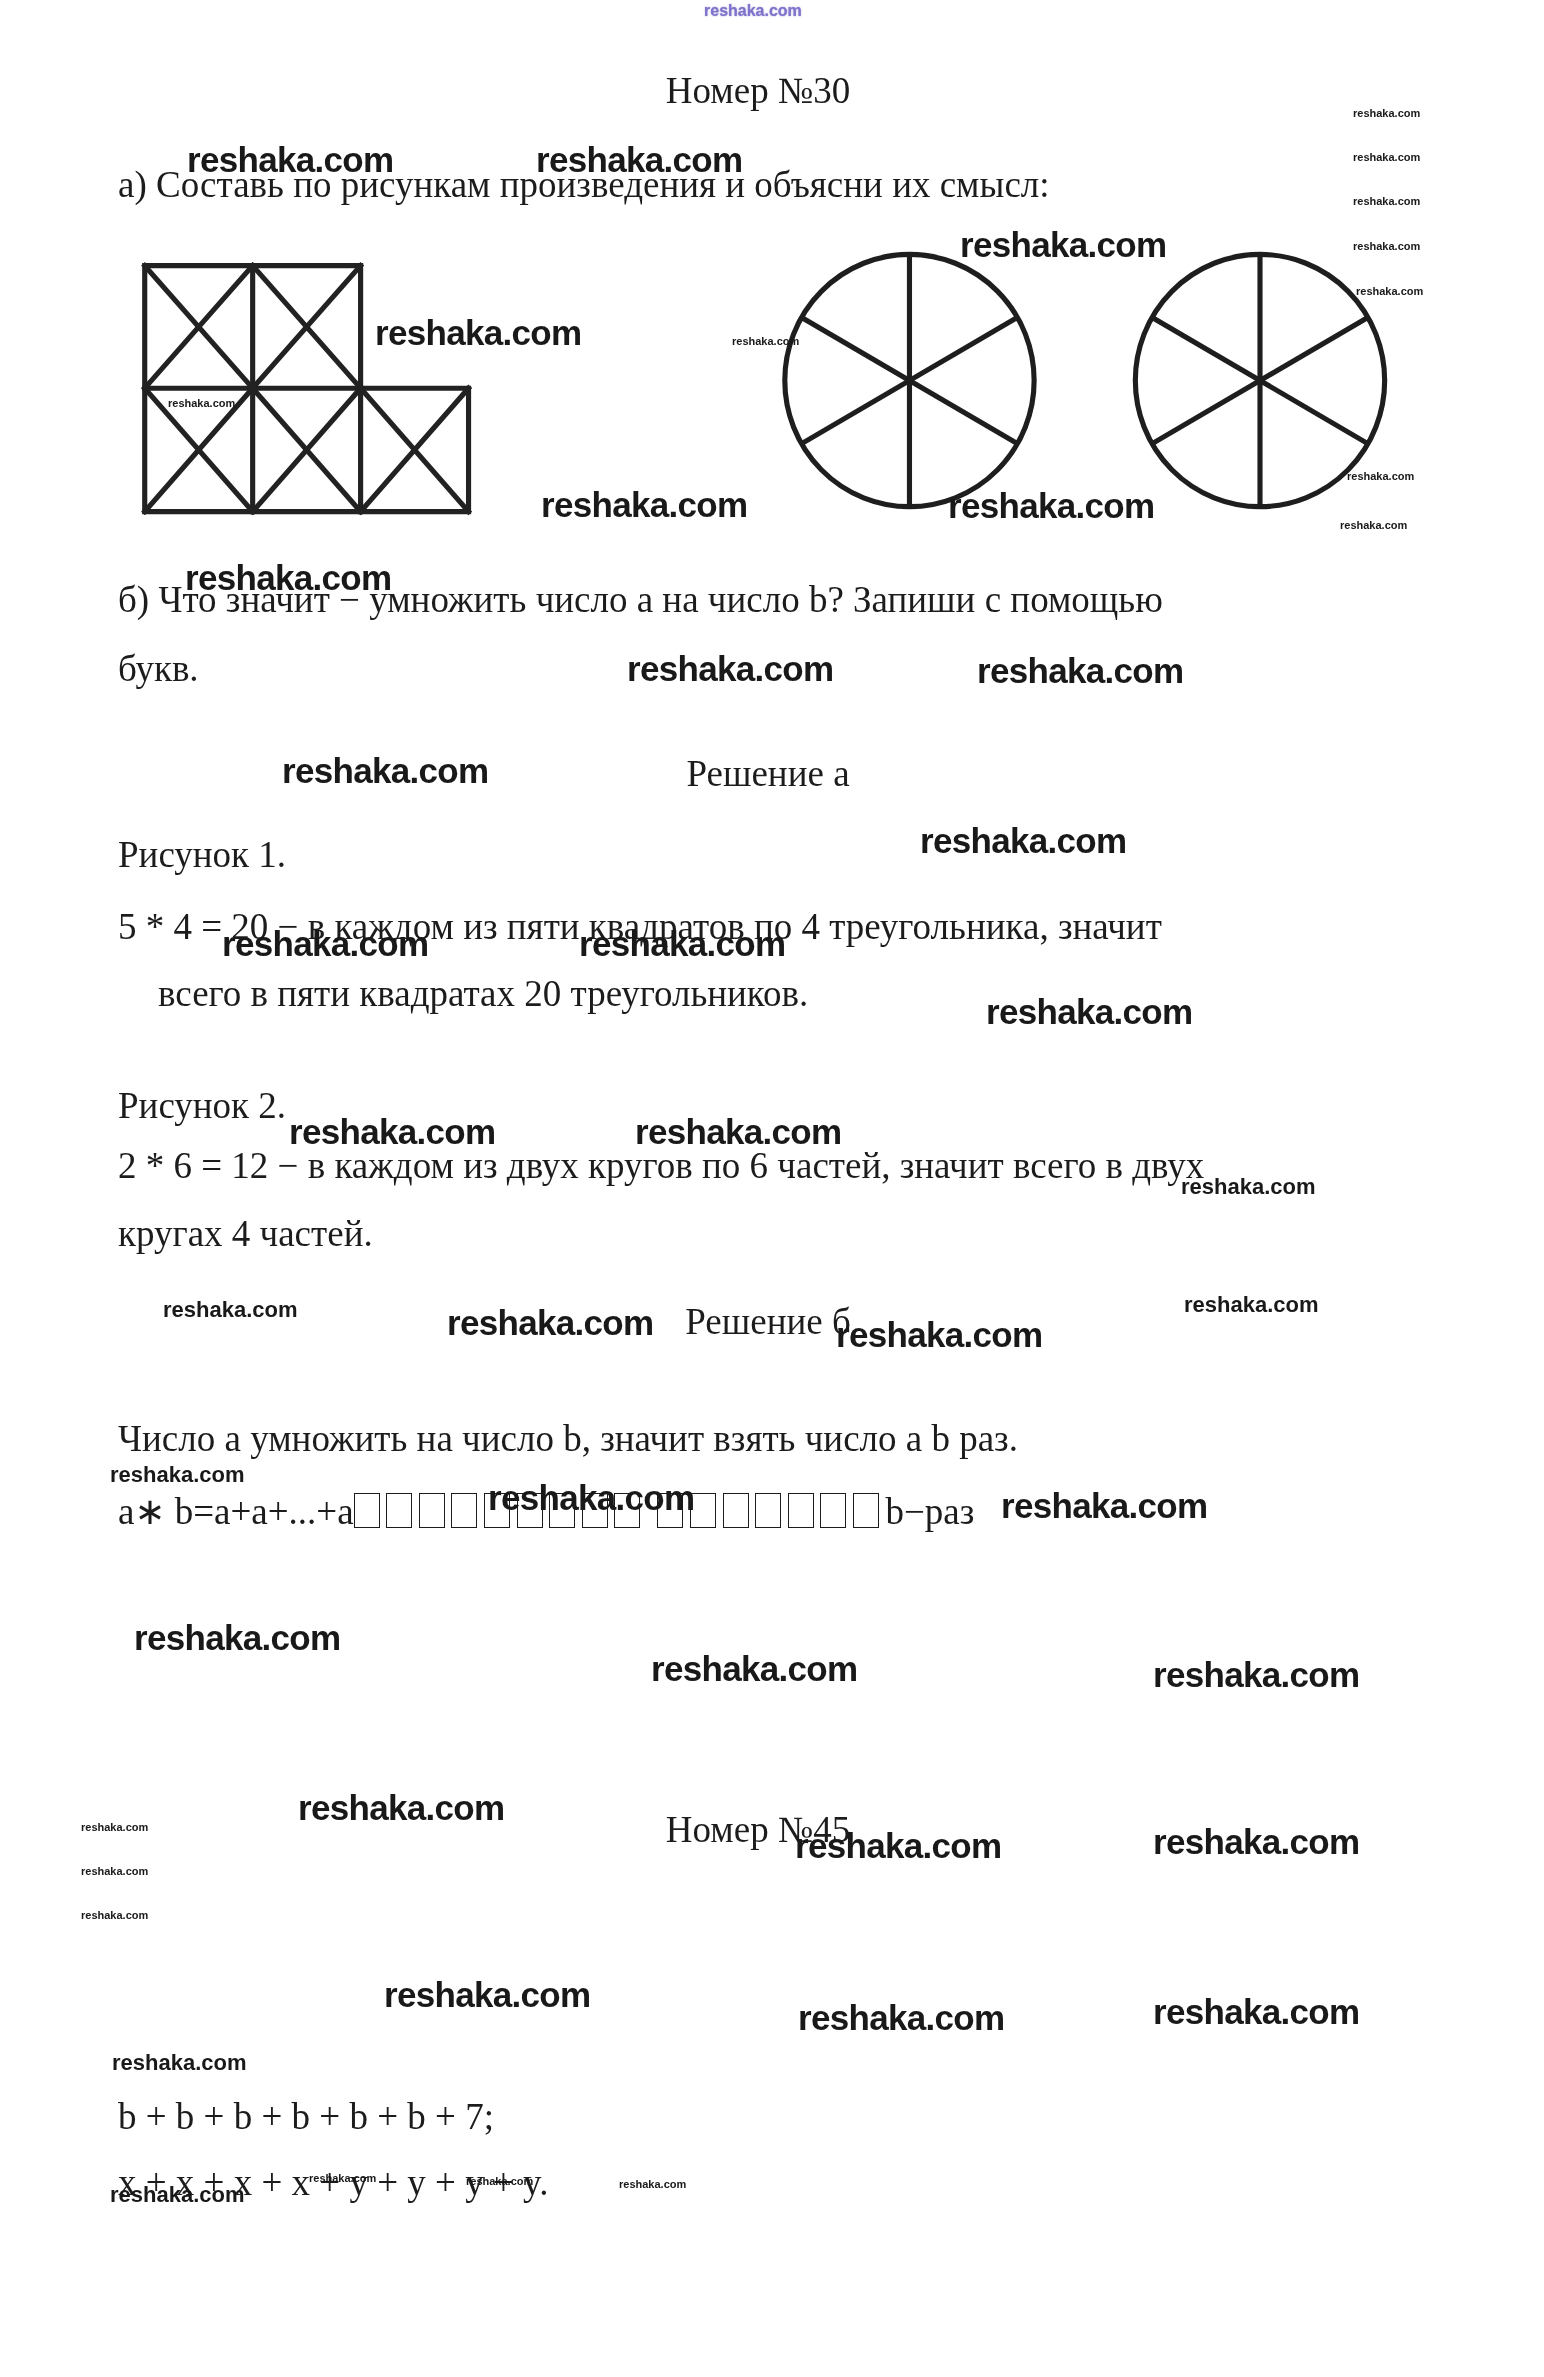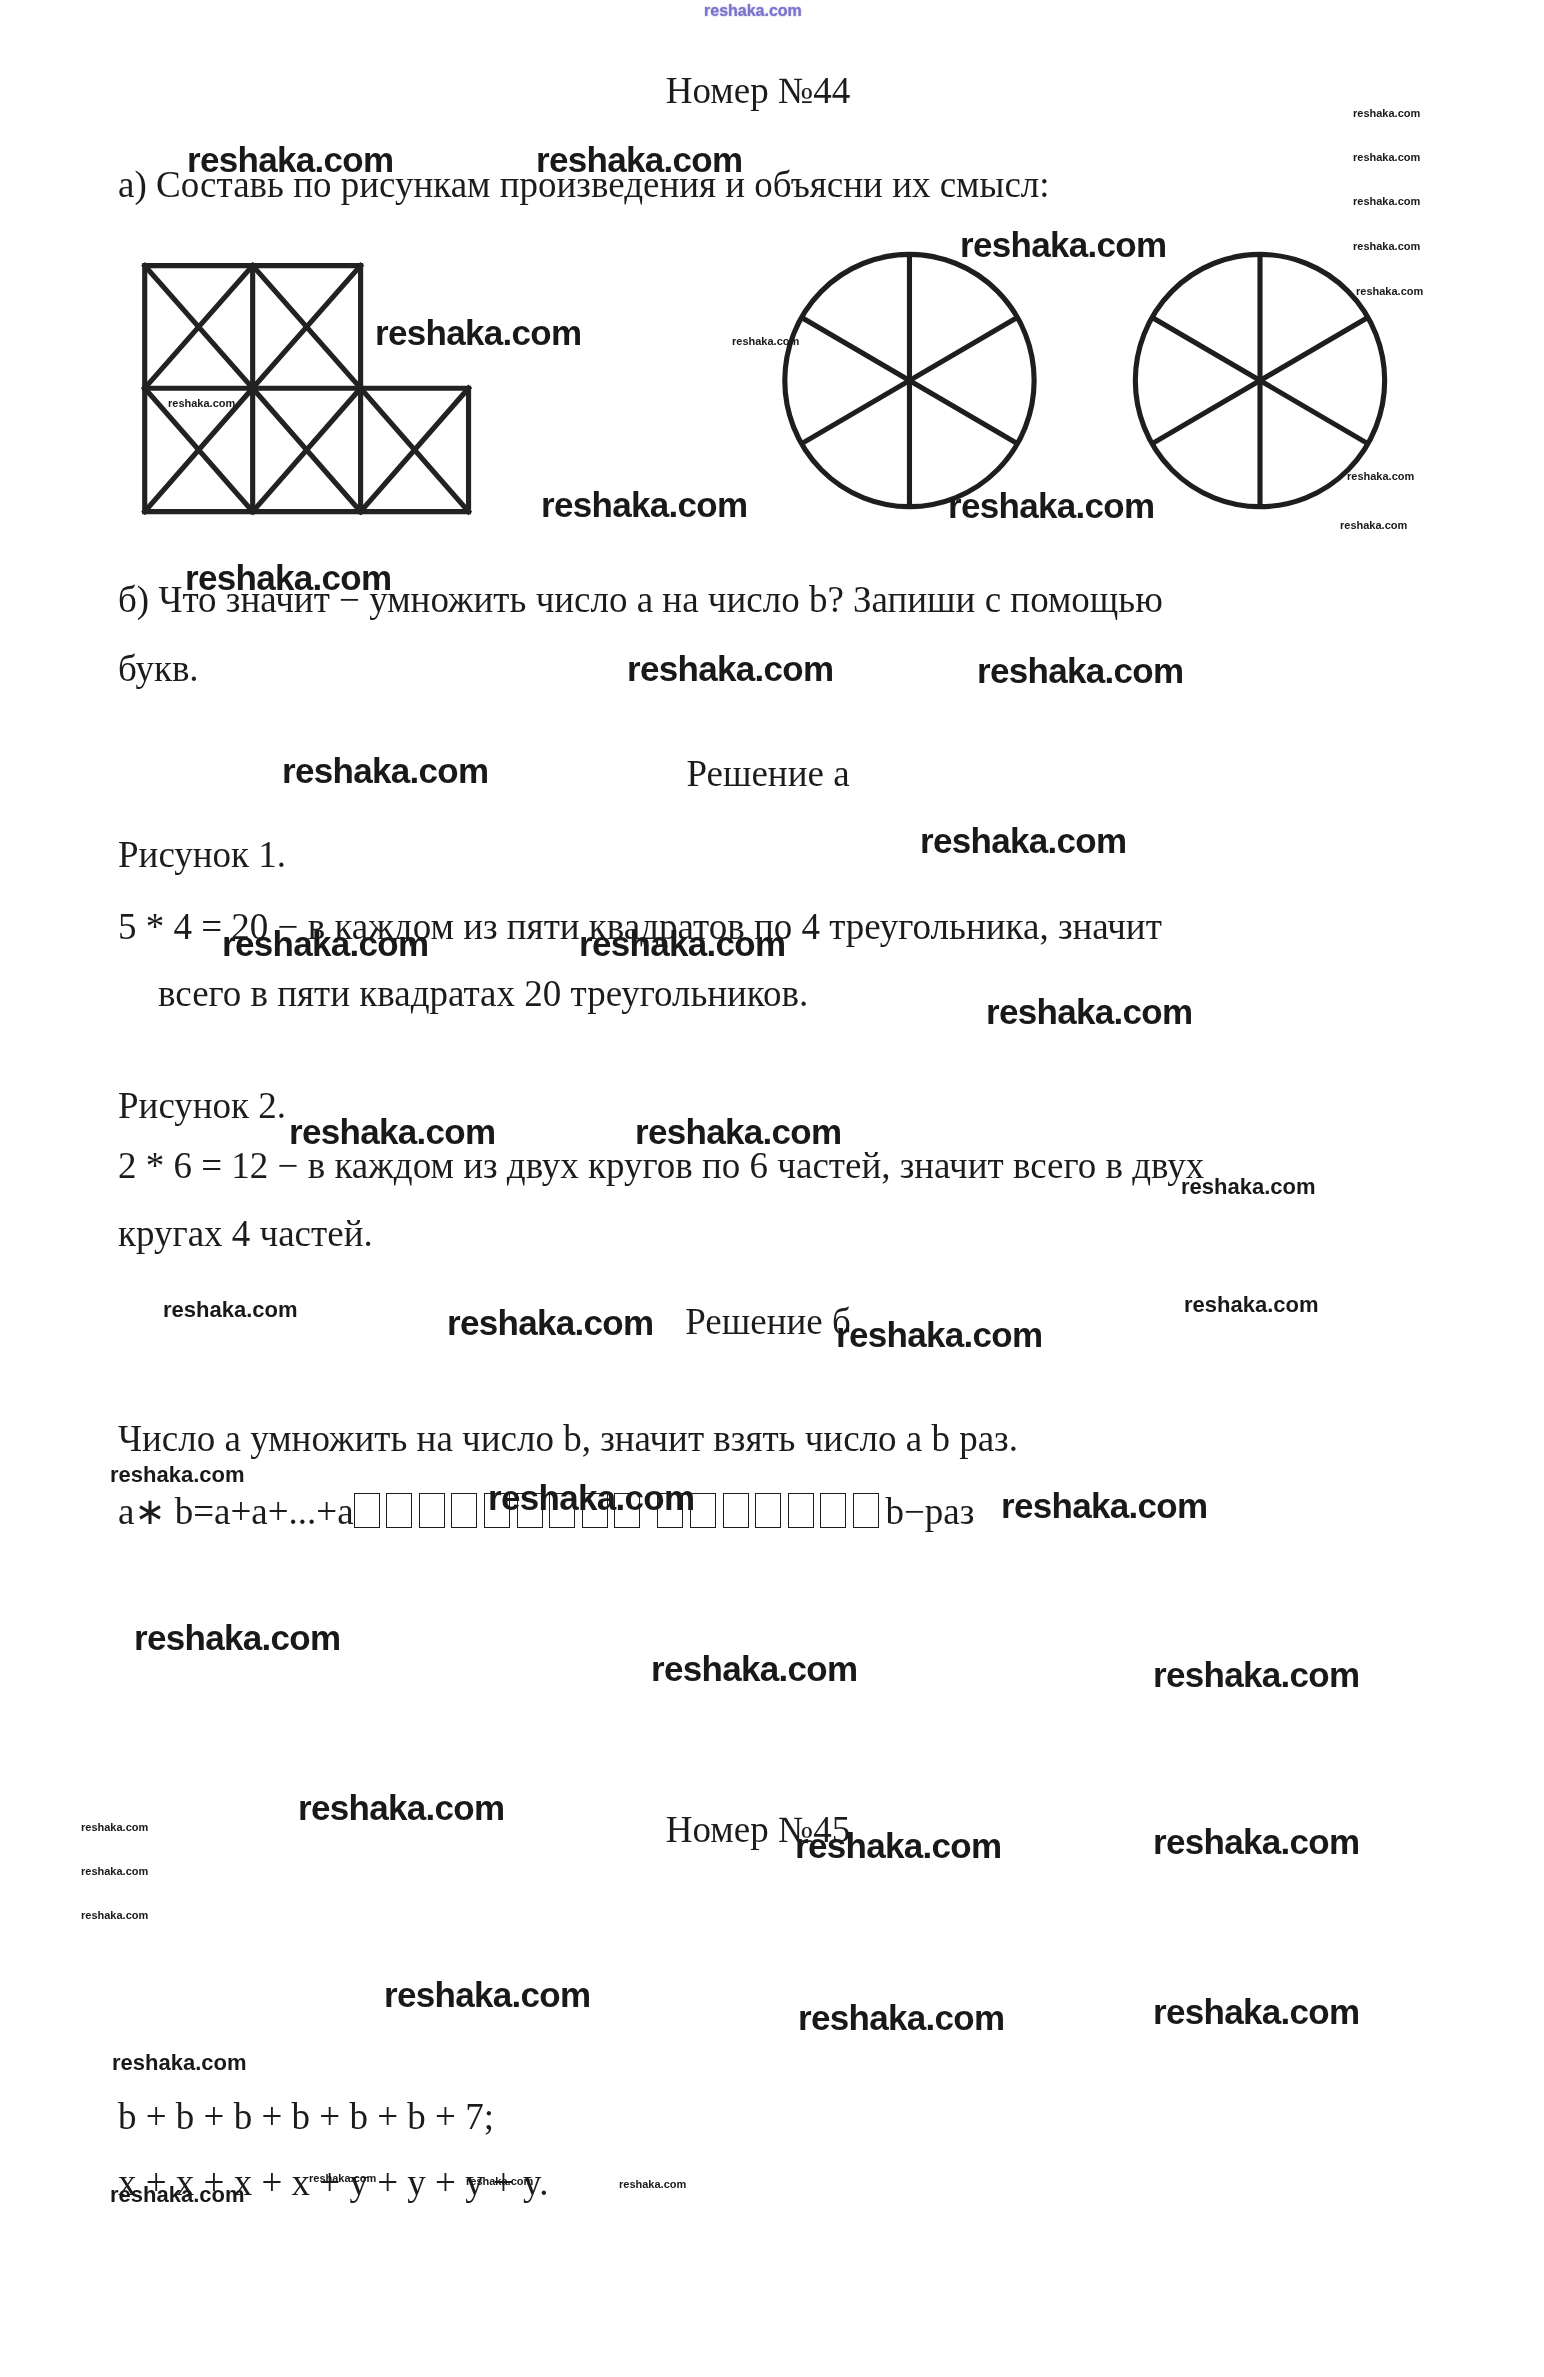--- a/index.html
+++ b/index.html
@@ -43,21 +43,21 @@
     vertical-align:-4.4px;
   }
   .fbox.gap{margin-left:10.3px;}
   svg{position:absolute;overflow:visible;}
 </style>
 </head>
 <body>
 
 <div class="page">
 
-  <div class="tline centered" style="left:758px;top:71px;">Номер №44</div>
+  <div class="tline centered" style="left:758px;top:71px;">Номер №30</div>
   <div class="tline" style="left:118px;top:165px;">а) Составь по рисункам произведения и объясни их смысл:</div>
 
   <svg style="left:141px;top:259px;" width="332" height="257" viewBox="0 0 452 350" stroke="#222" stroke-width="7" fill="none" stroke-linecap="square">
 
     <path d="M5 9 L299 9 L299 176 L446 176 L446 344 L5 344 Z"></path>
 
     <line x1="152" y1="9" x2="152" y2="344"></line>
     <line x1="299" y1="176" x2="299" y2="344"></line>
     <line x1="5" y1="176" x2="299" y2="176"></line>
 

